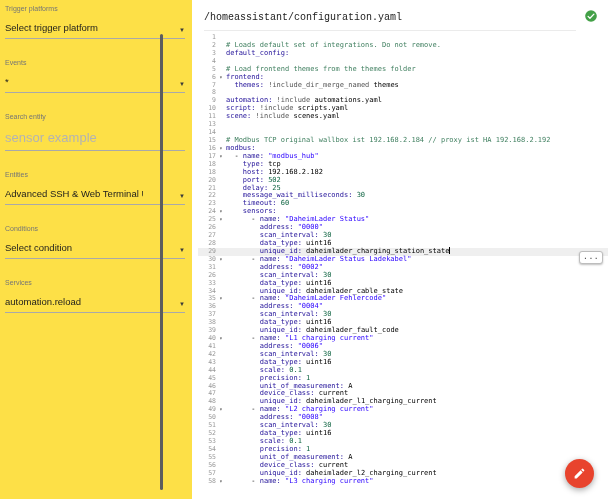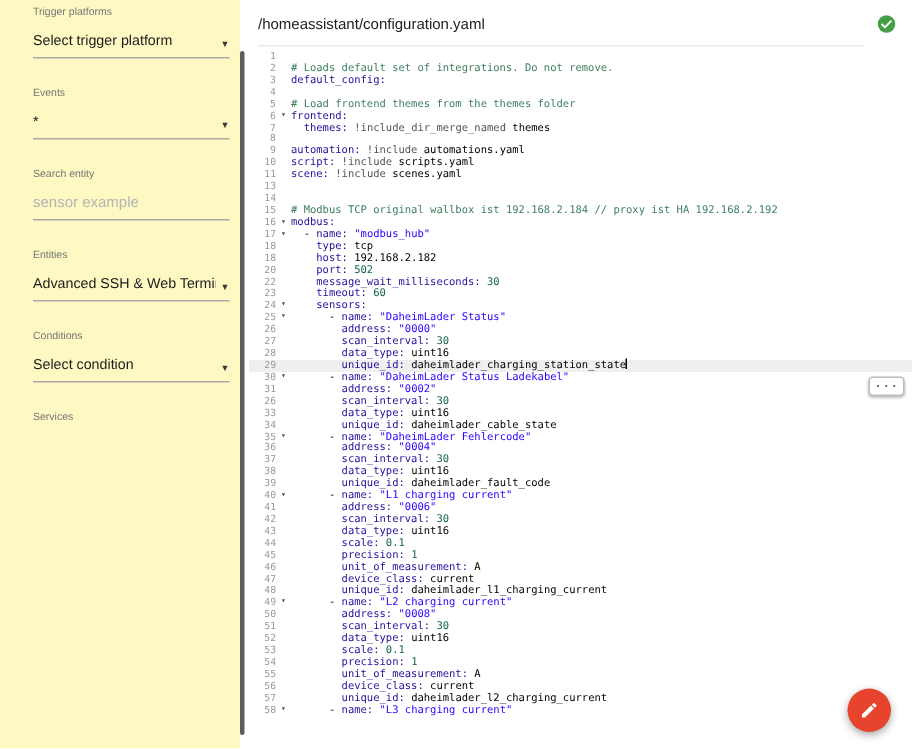--- a/index.html
+++ b/index.html
@@ -1,42 +1,42 @@
 <!DOCTYPE html>
 <html><head>
 <meta charset="utf-8">
 <style>
   * { margin:0; padding:0; box-sizing:border-box; }
   html,body { width:608px; height:499px; overflow:hidden; background:#fff;
               font-family:"Liberation Sans", sans-serif; }
   .app { position:relative; display:flex; width:608px; height:499px; }
 
   
-  .sidebar { width:160px; flex:none; padding:4px 7px 0 22px; background:#fef9c3; }
+  .sidebar { width:192px; flex:none; padding:4px 7px 0 5px; background:#fde047; }
   .group { margin-bottom:19px; }
   .group-label { font-size:7px; color:#757575; line-height:9px; margin-bottom:9px; }
   .group-value { display:flex; justify-content:space-between; align-items:flex-end;
                  border-bottom:1px solid #a9a9a9; padding-bottom:5px;
                  font-size:9.5px; color:#1c1c1c; cursor:pointer; }
   .value-text { white-space:nowrap; overflow:hidden; max-width:138px; }
   .caret { font-size:6px; color:#3a3a3a; flex:none; margin-left:3px; }
-  .entity-input { border:none; outline:none; width:100%; font-size:10px;
+  .entity-input { border:none; outline:none; width:100%; font-size:13px;
                   font-family:"Liberation Sans", sans-serif; color:#1c1c1c; background:transparent; }
   .entity-input::placeholder { color:#b3b3b3; }
 
   
   .side-scrollbar { position:absolute; left:160px; top:34px; width:3px; height:456px;
                     background:#5d5d5d; border-radius:2px; cursor:grab; }
 
   
   .main { flex:1; display:flex; flex-direction:column; position:relative; padding-left:6px; }
   .topbar { height:32px; display:flex; align-items:center; padding:0 10px 0 6px; flex:none; }
   .field { flex:1; border-bottom:1px solid #ebebeb; padding:4px 0 6px; }
   .filepath { border:none; outline:none; width:100%; font-size:10px; color:#212121;
-              font-family:Liberation Sans, sans-serif; background:transparent; }
+              font-family:Liberation Mono, monospace; background:transparent; }
   .status { flex:none; margin-left:8px; display:flex; align-items:center; }
 
   
   .editor { position:relative; flex:1; overflow:hidden; padding-top:2px;
             font-family:"DejaVu Sans Mono", monospace; font-size:7px; }
   .cm-line { display:flex; height:7.93px; line-height:7.9px; align-items:center; }
   .cm-line.active { background:#efefef; }
   .ln { width:18px; text-align:right; color:#999999; flex:none; font-size:6.5px; }
   .fold { width:10px; flex:none; color:#555; font-size:5.5px; text-align:center; cursor:pointer; }
   .codetext { flex:1; white-space:pre; }
@@ -99,20 +99,24 @@
     <div class="group">
       <div class="group-label">Conditions</div>
       <div class="group-value">
         <span class="value-text">Select condition</span>
         <span class="caret">▼</span>
       </div>
     </div>
 
     <div class="group">
       <div class="group-label">Services</div>
+      <div class="group-value">
+        <span class="value-text">automation.reload</span>
+        <span class="caret">▼</span>
+      </div>
     </div>
 
   </aside>
 
   <div class="side-scrollbar"></div>
 
   <main class="main">
 
     <div class="topbar">
       <div class="field">
@@ -215,20 +219,25 @@
           </div>
           <div class="cm-line">
             <span class="ln">18</span>
             <span class="fold"></span>
             <span class="codetext"><span class="tok-p">    </span><span class="tok-k">host:</span><span class="tok-p"> 192.168.2.182</span></span>
           </div>
           <div class="cm-line">
             <span class="ln">20</span>
             <span class="fold"></span>
             <span class="codetext"><span class="tok-p">    </span><span class="tok-k">port:</span><span class="tok-d"> 502</span></span>
+          </div>
+          <div class="cm-line">
+            <span class="ln">21</span>
+            <span class="fold"></span>
+            <span class="codetext"><span class="tok-p">    </span><span class="tok-k">delay:</span><span class="tok-d"> 25</span></span>
           </div>
           <div class="cm-line">
             <span class="ln">22</span>
             <span class="fold"></span>
             <span class="codetext"><span class="tok-p">    </span><span class="tok-k">message_wait_milliseconds:</span><span class="tok-d"> 30</span></span>
           </div>
           <div class="cm-line">
             <span class="ln">23</span>
             <span class="fold"></span>
             <span class="codetext"><span class="tok-p">    </span><span class="tok-k">timeout:</span><span class="tok-d"> 60</span></span>

